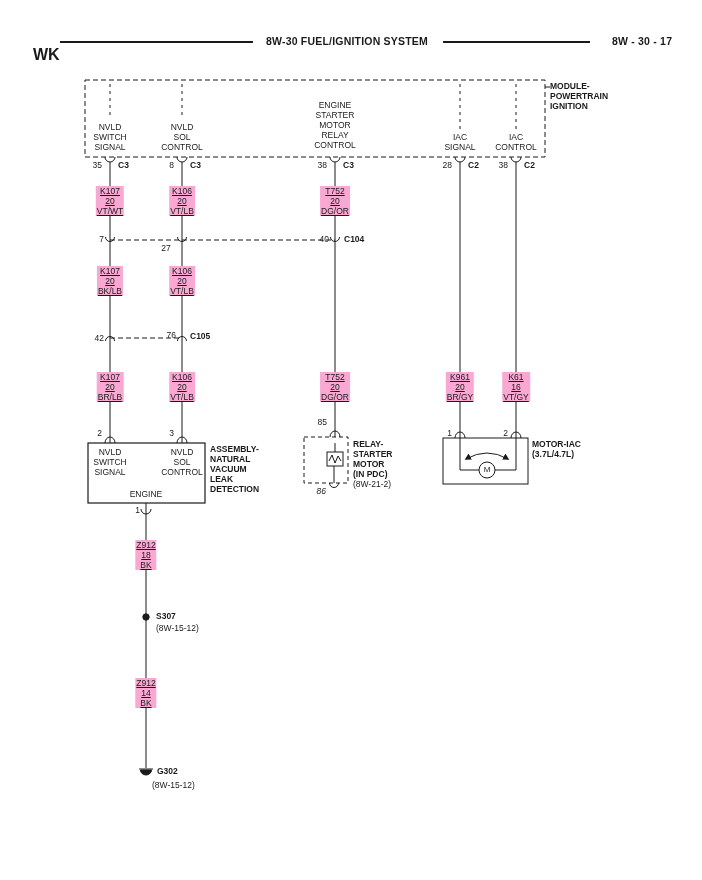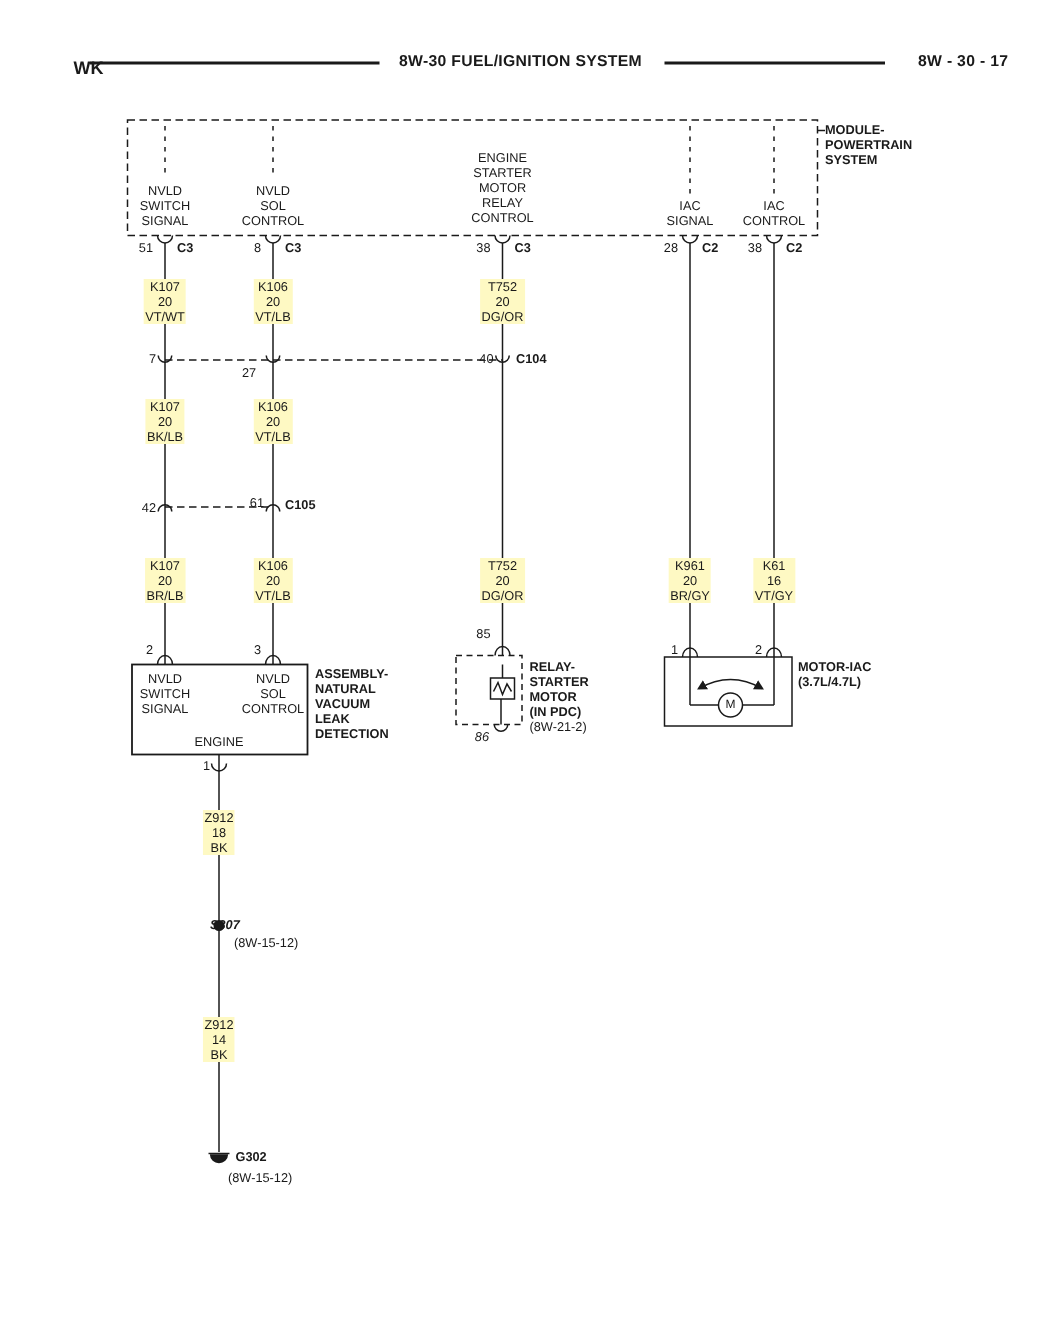--- a/index.html
+++ b/index.html
@@ -9,21 +9,21 @@
     font-family:"Liberation Sans", sans-serif; color:#1a1a1a; overflow:hidden;
   }
   svg.wires { position:absolute; left:0; top:0; }
   .t {
     position:absolute; font-size:8.5px; line-height:10px;
     white-space:pre-line; color:#1a1a1a;
   }
   .c { transform:translateX(-50%); text-align:center; }
   .r { text-align:right; }
   .b { font-weight:bold; }
-  .wl { background:#fef9c3; padding:0 1px; }
+  .wl { background:#f9a8d4; padding:0 1px;text-decoration:underline; }
   .hdr { font-size:10.5px; font-weight:bold; letter-spacing:0.2px; }
 </style>
 </head>
 <body>
 
 <div class="page">
 
   <svg class="wires" width="702" height="880" viewBox="0 0 702 880">
     <defs>
       <marker id="arr" markerWidth="7" markerHeight="7" refX="5" refY="3.5" orient="auto-start-reverse">
@@ -90,45 +90,45 @@
       <rect x="443" y="438" width="85" height="46"></rect>
       <line x1="460" y1="438" x2="460" y2="470"></line>
       <line x1="516" y1="438" x2="516" y2="470"></line>
       <line x1="460" y1="470" x2="479" y2="470"></line>
       <line x1="516" y1="470" x2="495" y2="470"></line>
       <circle cx="487" cy="470" r="8"></circle>
       <path d="M466,459 Q487,447 508,459" marker-start="url(#arr)" marker-end="url(#arr)"></path>
     </g>
   </svg>
 
-  <div class="t b" style="left:33px; top:40px; font-size:12px;margin-left:16px;">WK</div>
+  <div class="t b" style="left:33px; top:50px; font-size:16px;">WK</div>
   <div class="t hdr c" style="left:347px; top:36px;">8W-30 FUEL/IGNITION SYSTEM</div>
   <div class="t hdr" style="left:596px; top:36px;padding-left:16px;">8W - 30 - 17</div>
 
   <div class="t b" style="left:550px; top:81px;">MODULE-
 POWERTRAIN
-SYSTEM</div>
+IGNITION</div>
 
   <div class="t c" style="left:110px; top:122px;">NVLD
 SWITCH
 SIGNAL</div>
   <div class="t c" style="left:182px; top:122px;">NVLD
 SOL
 CONTROL</div>
   <div class="t c" style="left:335px; top:100px;">ENGINE
 STARTER
 MOTOR
 RELAY
 CONTROL</div>
   <div class="t c" style="left:460px; top:132px;">IAC
 SIGNAL</div>
   <div class="t c" style="left:516px; top:132px;">IAC
 CONTROL</div>
 
-  <div class="t r" style="left:80px; top:160px; width:22px;">51</div>
+  <div class="t r" style="left:80px; top:160px; width:22px;">35</div>
   <div class="t b" style="left:118px; top:160px;">C3</div>
   <div class="t r" style="left:152px; top:160px; width:22px;">8</div>
   <div class="t b" style="left:190px; top:160px;">C3</div>
   <div class="t r" style="left:305px; top:160px; width:22px;">38</div>
   <div class="t b" style="left:343px; top:160px;">C3</div>
   <div class="t r" style="left:430px; top:160px; width:22px;">28</div>
   <div class="t b" style="left:468px; top:160px;">C2</div>
   <div class="t r" style="left:486px; top:160px; width:22px;">38</div>
   <div class="t b" style="left:524px; top:160px;">C2</div>
 
@@ -164,21 +164,21 @@
   <div class="t c wl" style="left:516px; top:372px;">K61
 16
 VT/GY</div>
 
   <div class="t r" style="left:84px; top:234px; width:20px;">7</div>
   <div class="t r" style="left:156px; top:243px; width:20px;text-align:center;">27</div>
   <div class="t r" style="left:309px; top:234px; width:20px;">40</div>
   <div class="t b" style="left:344px; top:234px;">C104</div>
 
   <div class="t r" style="left:84px; top:333px; width:20px;">42</div>
-  <div class="t r" style="left:156px; top:330px; width:20px;">61</div>
+  <div class="t r" style="left:156px; top:330px; width:20px;">76</div>
   <div class="t b" style="left:190px; top:331px;">C105</div>
 
   <div class="t r" style="left:82px; top:428px; width:20px;">2</div>
   <div class="t r" style="left:154px; top:428px; width:20px;">3</div>
   <div class="t c" style="left:110px; top:447px;">NVLD
 SWITCH
 SIGNAL</div>
   <div class="t c" style="left:182px; top:447px;">NVLD
 SOL
 CONTROL</div>
@@ -200,21 +200,21 @@
 
   <div class="t r" style="left:432px; top:428px; width:20px;">1</div>
   <div class="t r" style="left:488px; top:428px; width:20px;">2</div>
   <div class="t c" style="left:487px; top:465px; font-size:8px;">M</div>
   <div class="t b" style="left:532px; top:439px;">MOTOR-IAC
 (3.7L/4.7L)</div>
 
   <div class="t c wl" style="left:146px; top:540px;">Z912
 18
 BK</div>
-  <div class="t b" style="left:140px; top:611px;font-style:italic;">S307</div>
+  <div class="t b" style="left:156px; top:611px;">S307</div>
   <div class="t" style="left:156px; top:623px;">(8W-15-12)</div>
   <div class="t c wl" style="left:146px; top:678px;">Z912
 14
 BK</div>
   <div class="t b" style="left:157px; top:766px;">G302</div>
   <div class="t" style="left:152px; top:780px;">(8W-15-12)</div>
 
 </div>
 
 </body></html>

